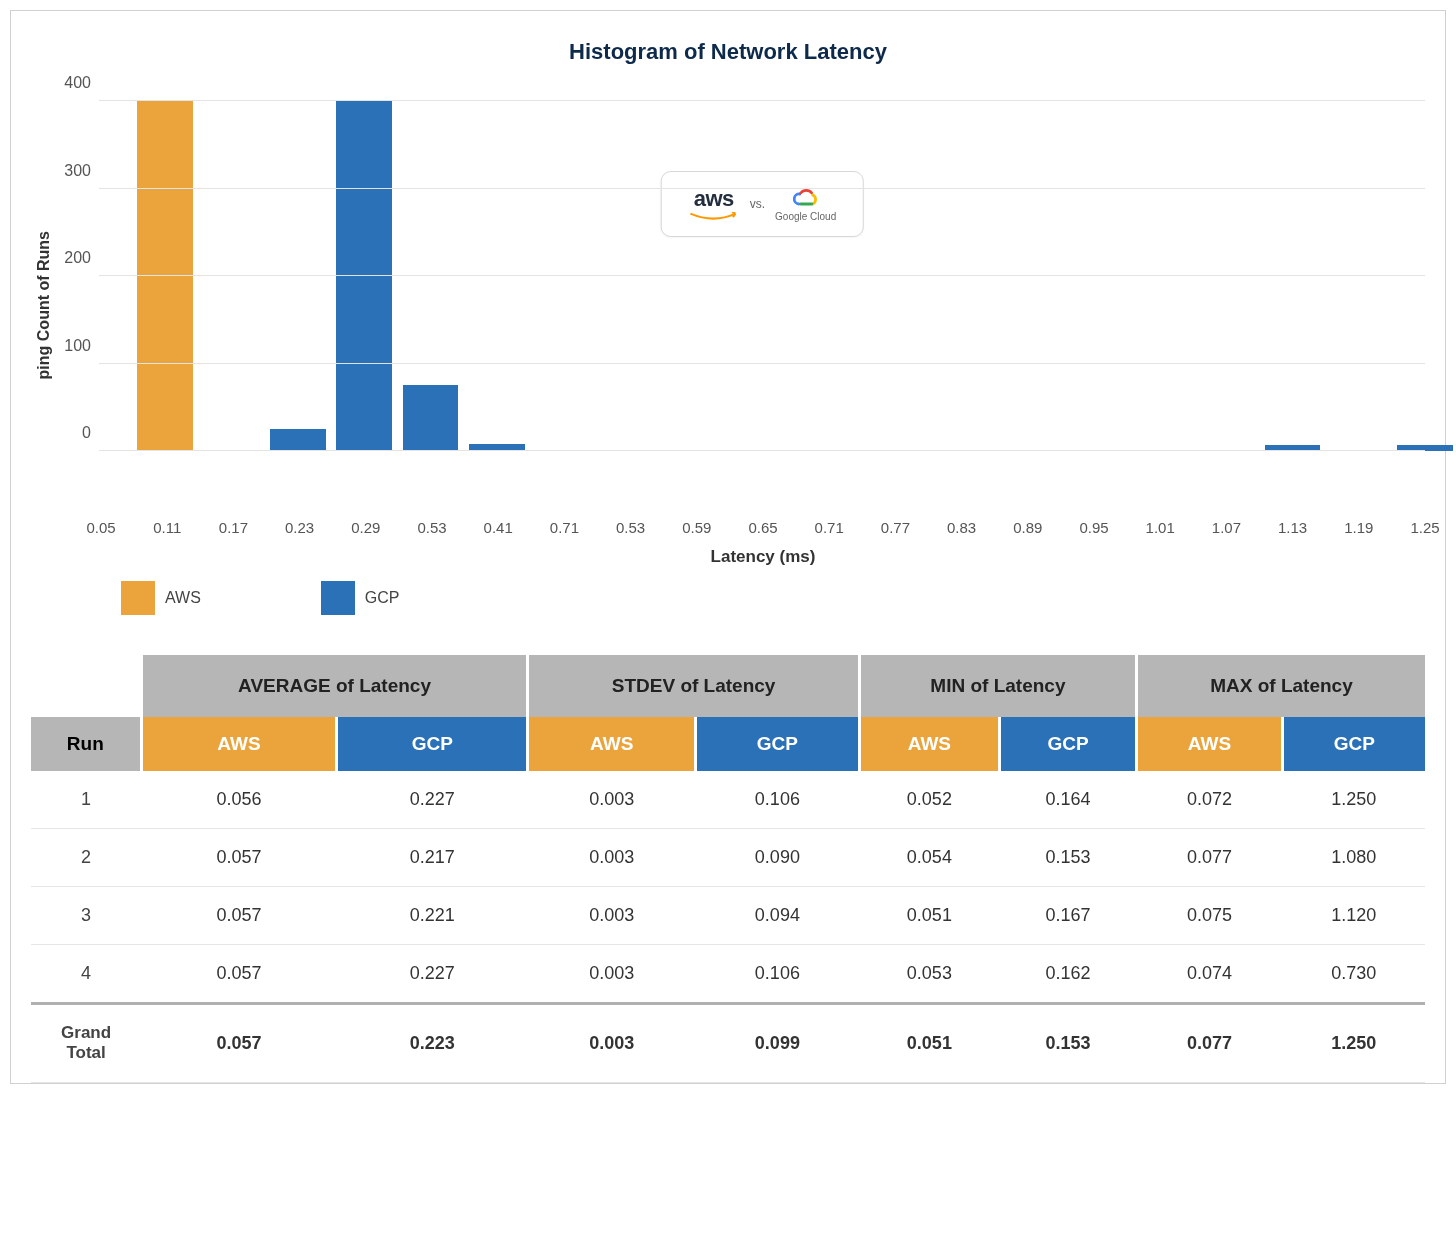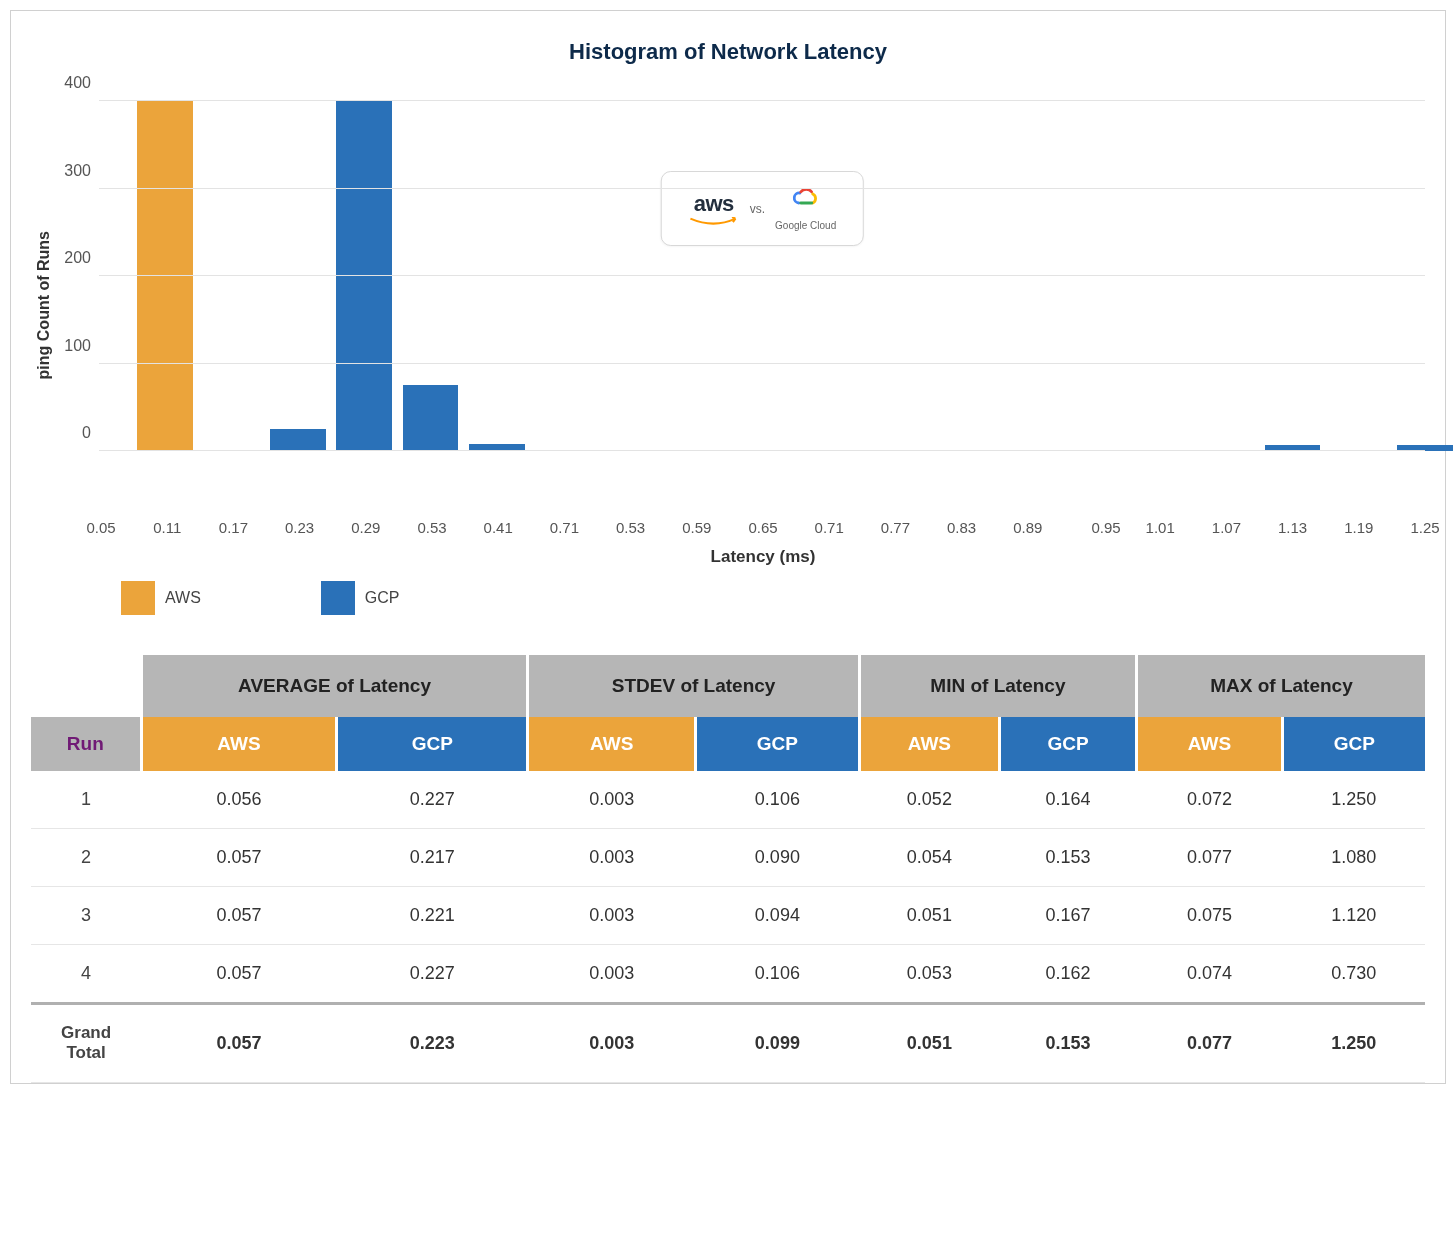--- a/index.html
+++ b/index.html
@@ -118,21 +118,21 @@
     padding: 14px 26px;
     display: flex;
     align-items: center;
     gap: 10px;
     box-shadow: 0 1px 2px rgba(0,0,0,0.04);
   }
   .badge-aws { display:flex; flex-direction:column; align-items:center; justify-content:center;}
   .badge-aws .txt { font-size: 22px; font-weight:600; color:#232f3e; letter-spacing:-0.5px;}
   .badge-aws .smile { width:52px; height:10px; }
   .vs-text { font-size: 12px; color:#666; }
-  .badge-gcp { display:flex; flex-direction:column; align-items:center; gap:12px;}
+  .badge-gcp { display:flex; flex-direction:column; align-items:center; gap:2px;}
   .gcp-logo { width:26px; height:22px; }
   .gcp-text { font-size:10px; color:#666; }
 
   
   .data-table { width: 100%; border-collapse: collapse; font-size: 18px; }
   .data-table th, .data-table td { text-align: center; }
   .grp-header th {
     background: #b6b6b6;
     color: #222;
     font-weight: 700;
@@ -141,21 +141,21 @@
     border-left: 3px solid #fff;
   }
   .grp-header th.first { background: transparent; border-left: none; }
   .sub-header th {
     color: #fff;
     font-weight: 700;
     font-size: 19px;
     padding: 16px 4px;
     border-left: 3px solid #fff;
   }
-  .sub-header th.run { background: #b6b6b6; color:#701a75; border-left:none; }
+  .sub-header th.run { background: #b6b6b6; color:#000000; border-left:none; }
   .sub-header th.aws { background: #eba43b; }
   .sub-header th.gcp { background: #2a71b8; }
   .data-table tbody td {
     padding: 18px 4px;
     border-bottom: 1px solid #e6e6e6;
     color: #333;
   }
   .data-table tbody td.run-col { color:#444; }
   .grand-row td {
     font-weight: 700;
@@ -230,21 +230,21 @@
       <div class="x-tick" style="left: 25%;">0.53</div>
       <div class="x-tick" style="left: 30%;">0.41</div>
       <div class="x-tick" style="left: 35%;">0.71</div>
       <div class="x-tick" style="left: 40%;">0.53</div>
       <div class="x-tick" style="left: 45%;">0.59</div>
       <div class="x-tick" style="left: 50%;">0.65</div>
       <div class="x-tick" style="left: 55%;">0.71</div>
       <div class="x-tick" style="left: 60%;">0.77</div>
       <div class="x-tick" style="left: 65%;">0.83</div>
       <div class="x-tick" style="left: 70%;">0.89</div>
-      <div class="x-tick" style="left: 75%; margin-left: 12px;">0.95</div>
+      <div class="x-tick" style="left: 75%;">0.95</div>
       <div class="x-tick" style="left: 80%;">1.01</div>
       <div class="x-tick" style="left: 85%;">1.07</div>
       <div class="x-tick" style="left: 90%;">1.13</div>
       <div class="x-tick" style="left: 95%;">1.19</div>
       <div class="x-tick" style="left: 100%;">1.25</div>
     </div>
   <div class="x-axis-label">Latency (ms)</div>
 
   <div class="legend">
     <div class="legend-item">

